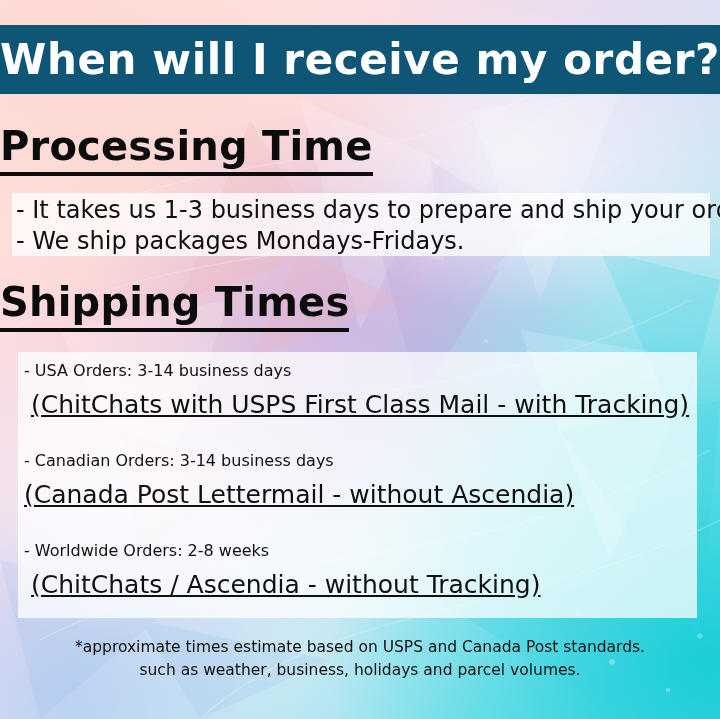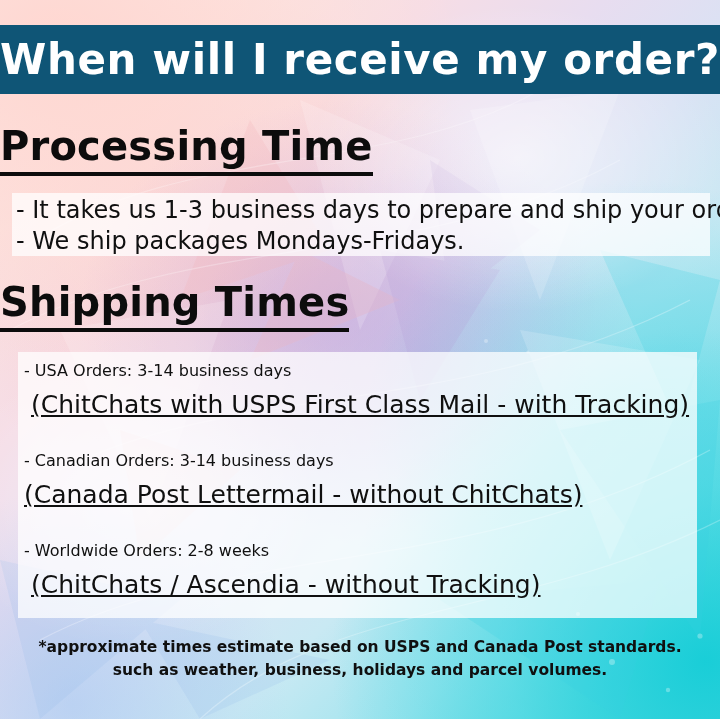--- a/index.html
+++ b/index.html
@@ -165,21 +165,21 @@
   
   .footer-note {
     position: absolute;
     left: 0;
     top: 636px;
     width: 720px;
     text-align: center;
     color: #101010;
     font-size: 15.5px;
     line-height: 23px;
-    font-weight: 700;
+    font-weight: 400;
   }
   .footer-note .fline { white-space: nowrap; }
 </style>
 </head>
 <body>
 
 <div class="infographic">
 
   <div class="bg-layer bg-base"></div>
   <div class="bg-layer bg-tint-pink"></div>
@@ -251,21 +251,21 @@
 
   <div class="panel" id="panel-shipping"></div>
 
   <div class="shipping-list">
     <div class="ship-block" id="ship-block-1">
       <div class="ship-main">- USA Orders: 3-14 business days</div>
       <div class="ship-sub">(ChitChats with USPS First Class Mail - with Tracking)</div>
     </div>
     <div class="ship-block" id="ship-block-2">
       <div class="ship-main">- Canadian Orders: 3-14 business days</div>
-      <div class="ship-sub">(Canada Post Lettermail - without ChitChats)</div>
+      <div class="ship-sub">(Canada Post Lettermail - without Ascendia)</div>
     </div>
     <div class="ship-block" id="ship-block-3">
       <div class="ship-main">- Worldwide Orders: 2-8 weeks</div>
       <div class="ship-sub">(ChitChats / Ascendia - without Tracking)</div>
     </div>
   </div>
 
   <div class="footer-note">
     <div class="fline">*approximate times estimate based on USPS and Canada Post standards.</div>
     <div class="fline">such as weather, business, holidays and parcel volumes.</div>

